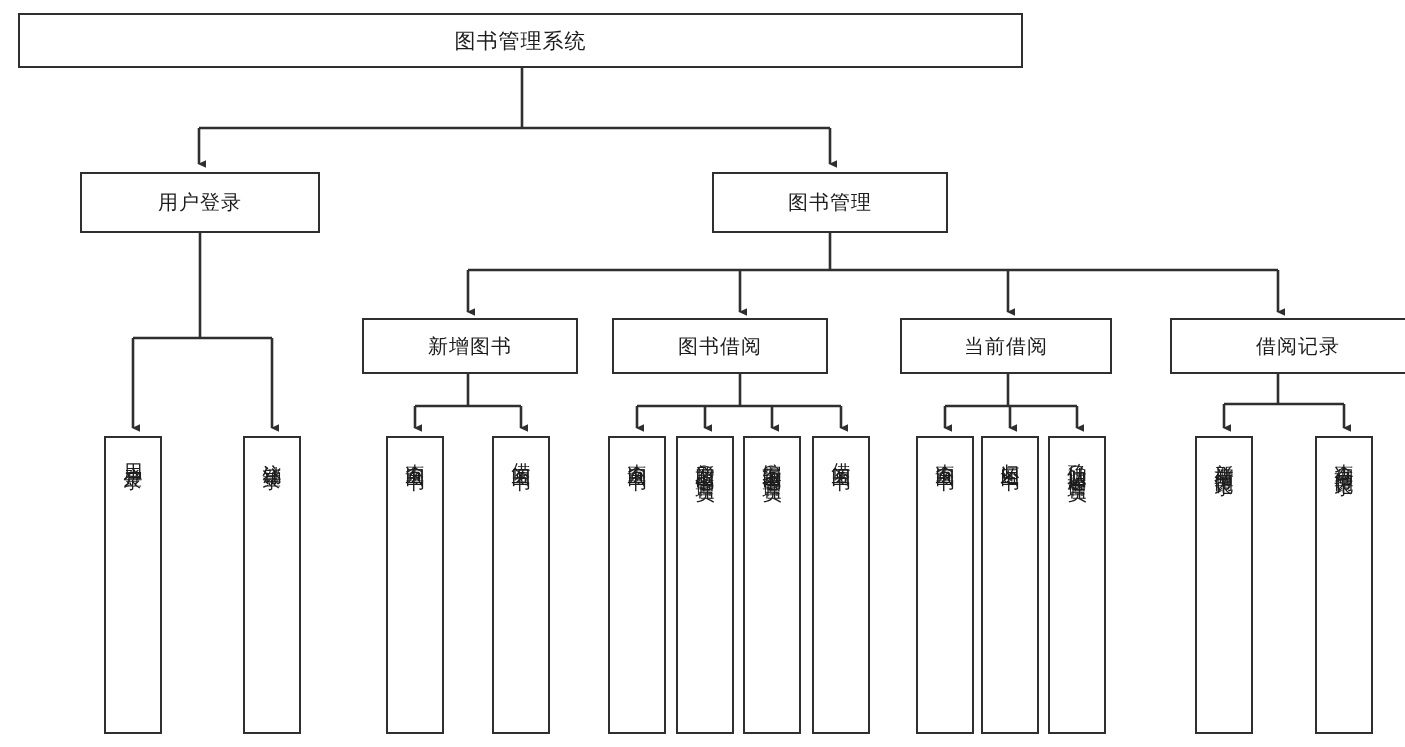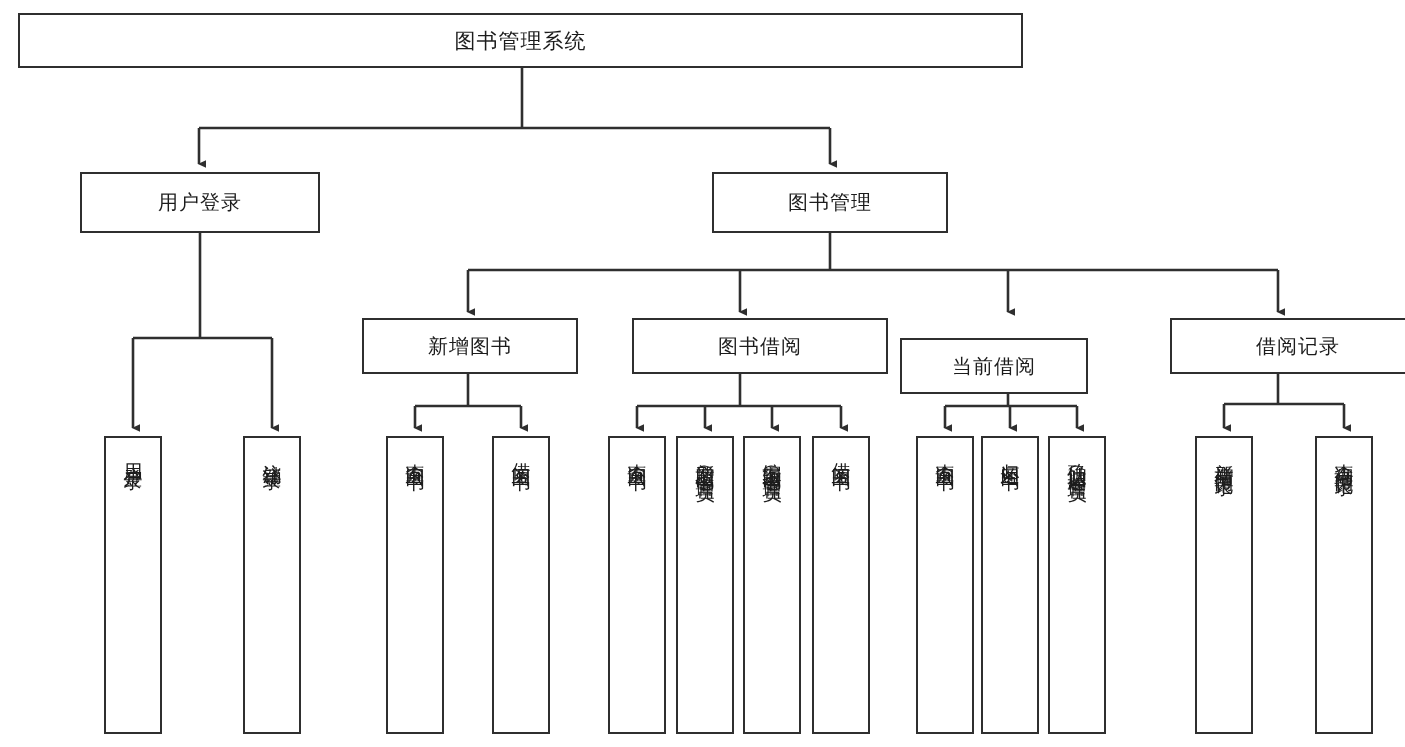--- a/index.html
+++ b/index.html
@@ -132,25 +132,25 @@
   </div>
 
   <div class="node node-branch" style="left:712px; top:172px; width:236px; height:61px;">
     <span>图书管理</span>
   </div>
 
   <div class="node node-branch" style="left:362px; top:318px; width:216px; height:56px;">
     <span>新增图书</span>
   </div>
 
-  <div class="node node-branch" style="left:632px; top:318px; width:256px; height:56px;">
+  <div class="node node-branch" style="left:612px; top:318px; width:216px; height:56px;">
     <span>图书借阅</span>
   </div>
 
-  <div class="node node-branch" style="left:900px; top:318px; width:188px; height:56px;margin-top:20px;">
+  <div class="node node-branch" style="left:900px; top:318px; width:212px; height:56px;">
     <span>当前借阅</span>
   </div>
 
   <div class="node node-branch" style="left:1170px; top:318px; width:256px; height:56px;">
     <span>借阅记录</span>
   </div>
 
   <div class="node node-leaf" style="left:104px; top:436px; width:58px; height:298px;">
     <span class="vtext">用户登录</span>
   </div>

